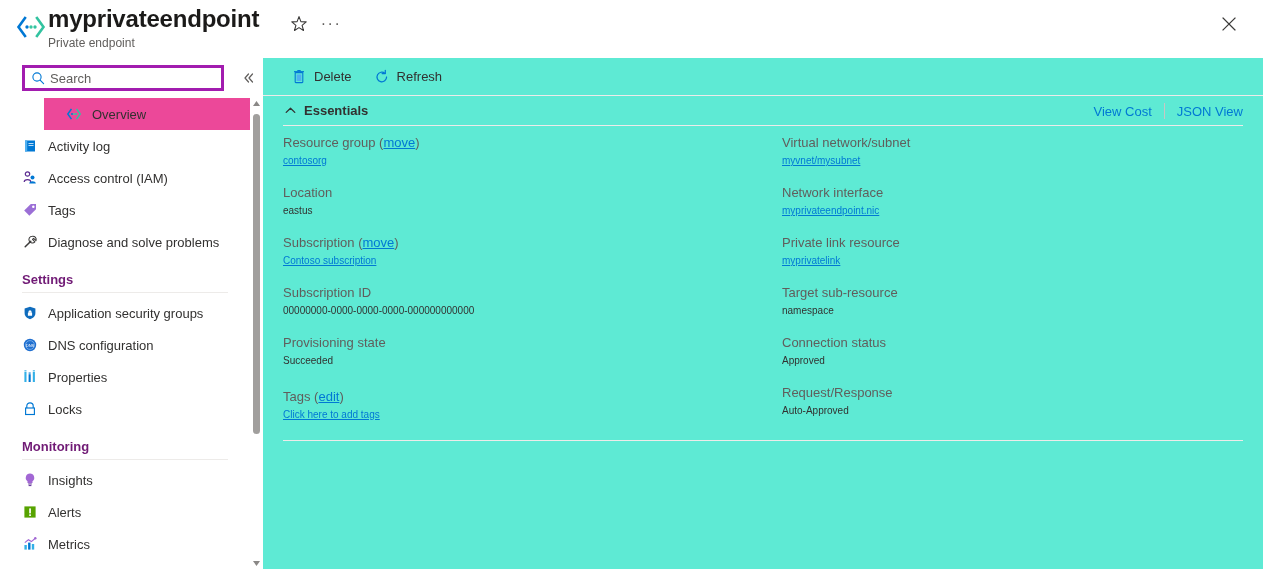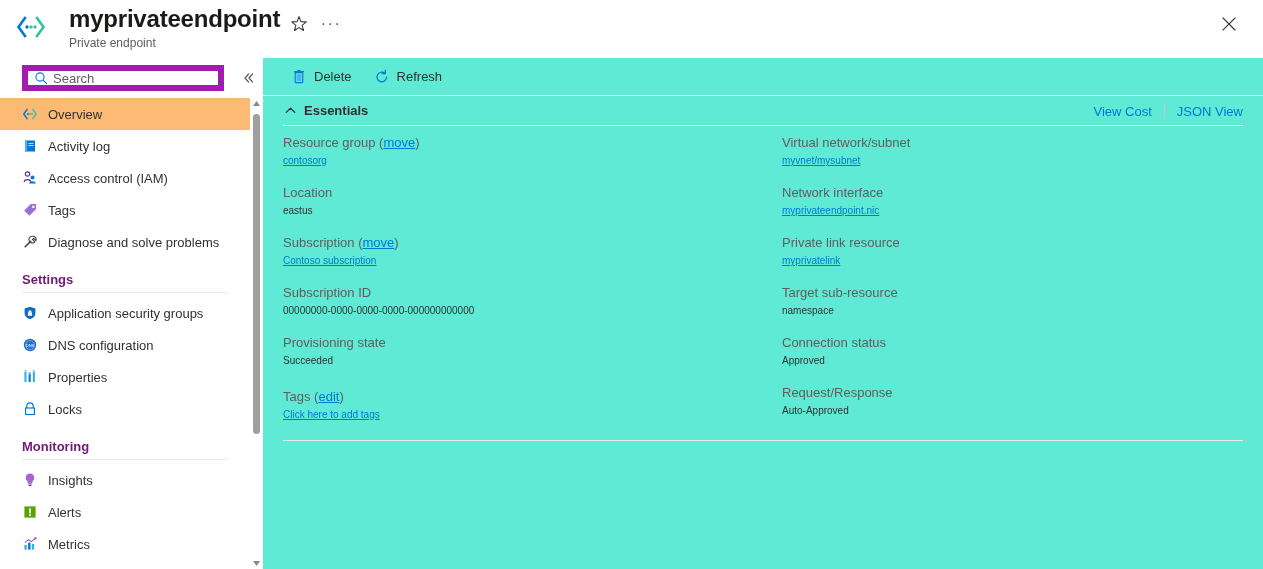--- a/index.html
+++ b/index.html
@@ -19,21 +19,21 @@
   
   .header {
     position: absolute; top: 0; left: 0;
     width: 1263px; height: 58px;
   }
   .res-icon {
     position: absolute; left: 16px; top: 14px;
     width: 30px; height: 26px;
   }
   .title-block {
-    position: absolute; left: 69px; top: 4px;
+    position: absolute; left: 48px; top: 4px;
   }
   .title {
     font-size: 24px;
     font-weight: 600;
     color: #1b1a19;
     letter-spacing: -0.2px;
     line-height: 30px;
     white-space: nowrap;
   }
   .subtitle {
@@ -64,21 +64,21 @@
     background: #ffffff;
     border-right: 1px solid #ffffff;
   }
   .search-row {
     position: absolute; left: 0; top: 0;
     width: 263px; height: 40px;
   }
   .search-box {
     position: absolute; left: 22px; top: 7px;
     width: 202px; height: 26px;
-    border: 6px solid #a21caf;
+    border: 3px solid #a21caf;
     background: #ffffff;
     display: flex; align-items: center;
     padding: 0 6px;
   }
   .search-icon { width: 14px; height: 14px; flex: 0 0 14px; margin-right: 5px; }
   .search-input {
     border: none; outline: none; background: transparent;
     font-family: "Liberation Sans", sans-serif;
     font-size: 13px; color: #605e5c;
     width: 170px; padding: 0;
@@ -98,21 +98,21 @@
   }
   .nav-item {
     position: relative;
     height: 32px;
     display: flex; align-items: center;
     padding-left: 22px;
     cursor: pointer;
     font-size: 13px;
     color: #323130;
   }
-  .nav-item.selected { background: #fdba74; }
+  .nav-item.selected { background: #ec4899; margin-left: 44px; }
   .nav-item .ico {
     width: 16px; height: 16px;
     margin-right: 10px;
     flex: 0 0 16px;
     display: flex; align-items: center; justify-content: center;
   }
   .nav-group {
     padding-left: 22px;
     padding-top: 14px;
     padding-bottom: 2px;

